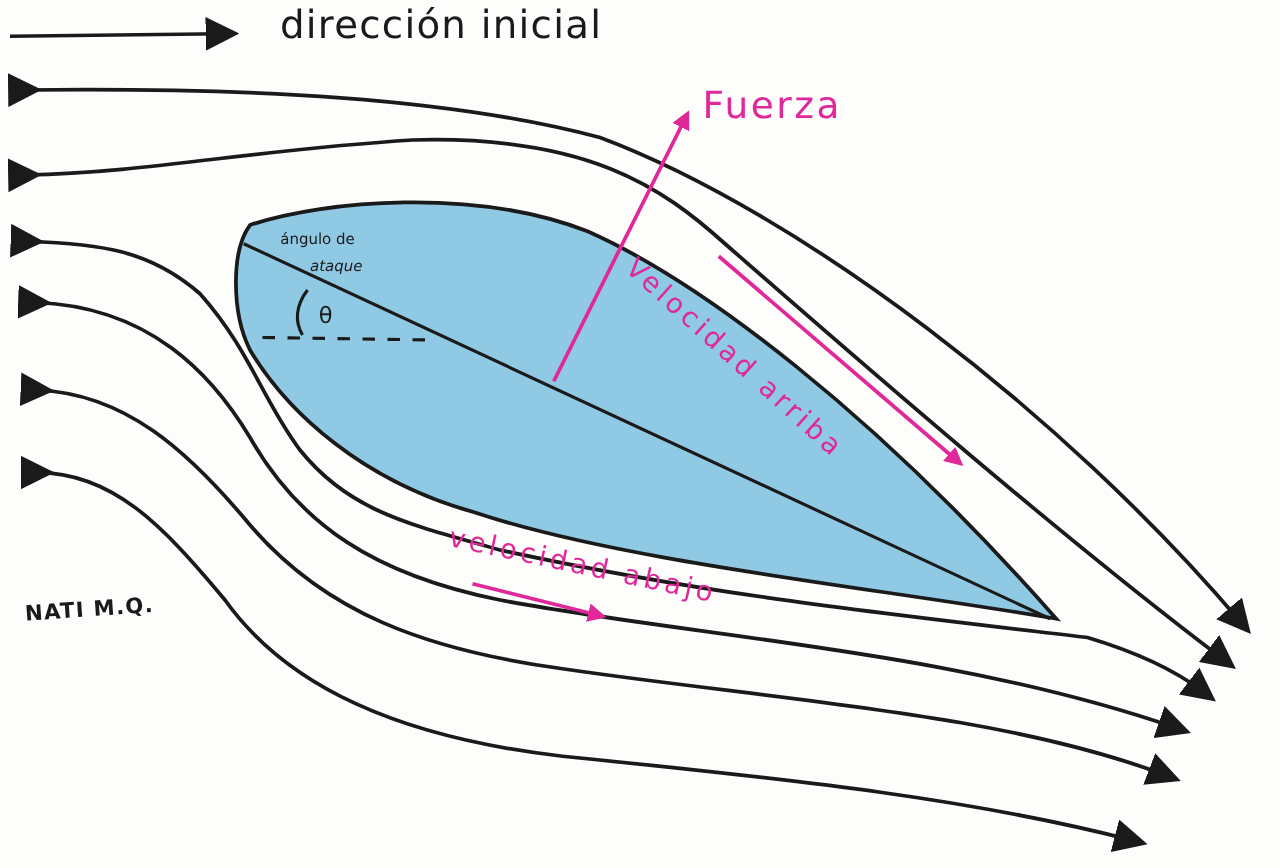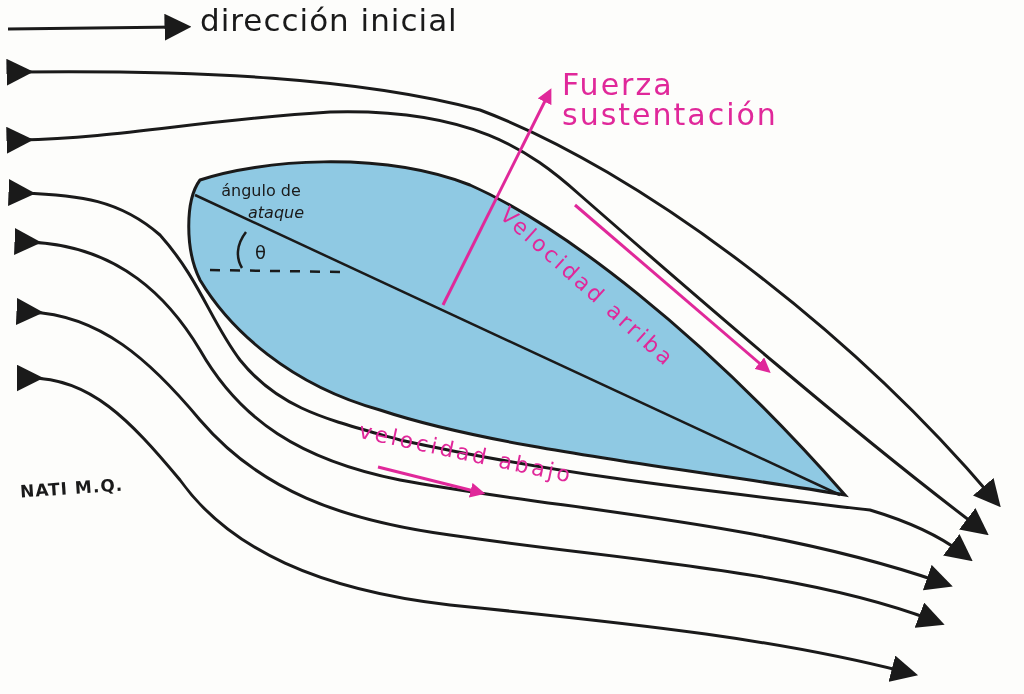--- a/index.html
+++ b/index.html
@@ -3,21 +3,21 @@
 <meta charset="utf-8">
 <style>
   html, body { margin:0; padding:0; background:#fdfdfb; }
   body { width:1024px; height:694px; overflow:hidden; position:relative; }
   svg { position:absolute; left:0; top:0; }
   .lbl { position:absolute; white-space:nowrap; font-family:"DejaVu Sans", sans-serif; }
   .black { color:#1a1a1a; }
   .pink { color:#e0289a; }
   .title { font-size:31px; letter-spacing:1px; line-height:36px; text-align:center; }
   .lift { font-size:30px; letter-spacing:2px; line-height:30px; }
-  .angle { font-size:16px; line-height:22px; text-align:center; }
+  .angle { font-size:12px; line-height:22px; text-align:center; }
   .theta { font-size:18px; }
   .vel { font-size:22px; letter-spacing:3px; }
   .sig { font-size:17px; font-weight:bold; letter-spacing:1px; }
 </style>
 </head>
 <body>
 
 <svg width="1024" height="694" viewBox="0 0 1024 694">
   <defs>
     <marker id="blk" viewBox="0 0 10 10" refX="5" refY="5" markerWidth="9" markerHeight="9" orient="auto">
@@ -47,27 +47,26 @@
     <path d="M30,378 C90,378 130,420 180,480 C230,550 320,590 450,605 C650,625 780,640 905,672" marker-start="url(#blk)" marker-end="url(#blk)"></path>
   </g>
 
   <path d="M443,305 L548,95" stroke="#e0289a" stroke-width="3" fill="none" marker-end="url(#pnk)"></path>
 
   <path d="M575,205 L765,368" stroke="#e0289a" stroke-width="3" fill="none" marker-end="url(#pnk)"></path>
 
   <path d="M378,467 L478,492" stroke="#e0289a" stroke-width="3" fill="none" marker-end="url(#pnk)"></path>
 </svg>
 
-<div class="lbl black title" style="left:200px; top:2px;">
+<div class="lbl black title" style="left:224px; top:2px;">
   <div>dirección inicial</div>
 </div>
 
 <div class="lbl pink lift" style="left:562px; top:70px;">
   <div>Fuerza</div>
-  <div>sustentación</div>
 </div>
 
 <div class="lbl black angle" style="left:218px; top:180px;">
   <div>ángulo de</div>
   <div style="padding-left:30px;font-style:italic;">ataque</div>
 </div>
 
 <div class="lbl black theta" style="left:255px; top:242px;">θ</div>
 
 <div class="lbl pink vel" style="left:512px; top:202px; transform:rotate(42deg); transform-origin:0 0;">Velocidad arriba</div>

